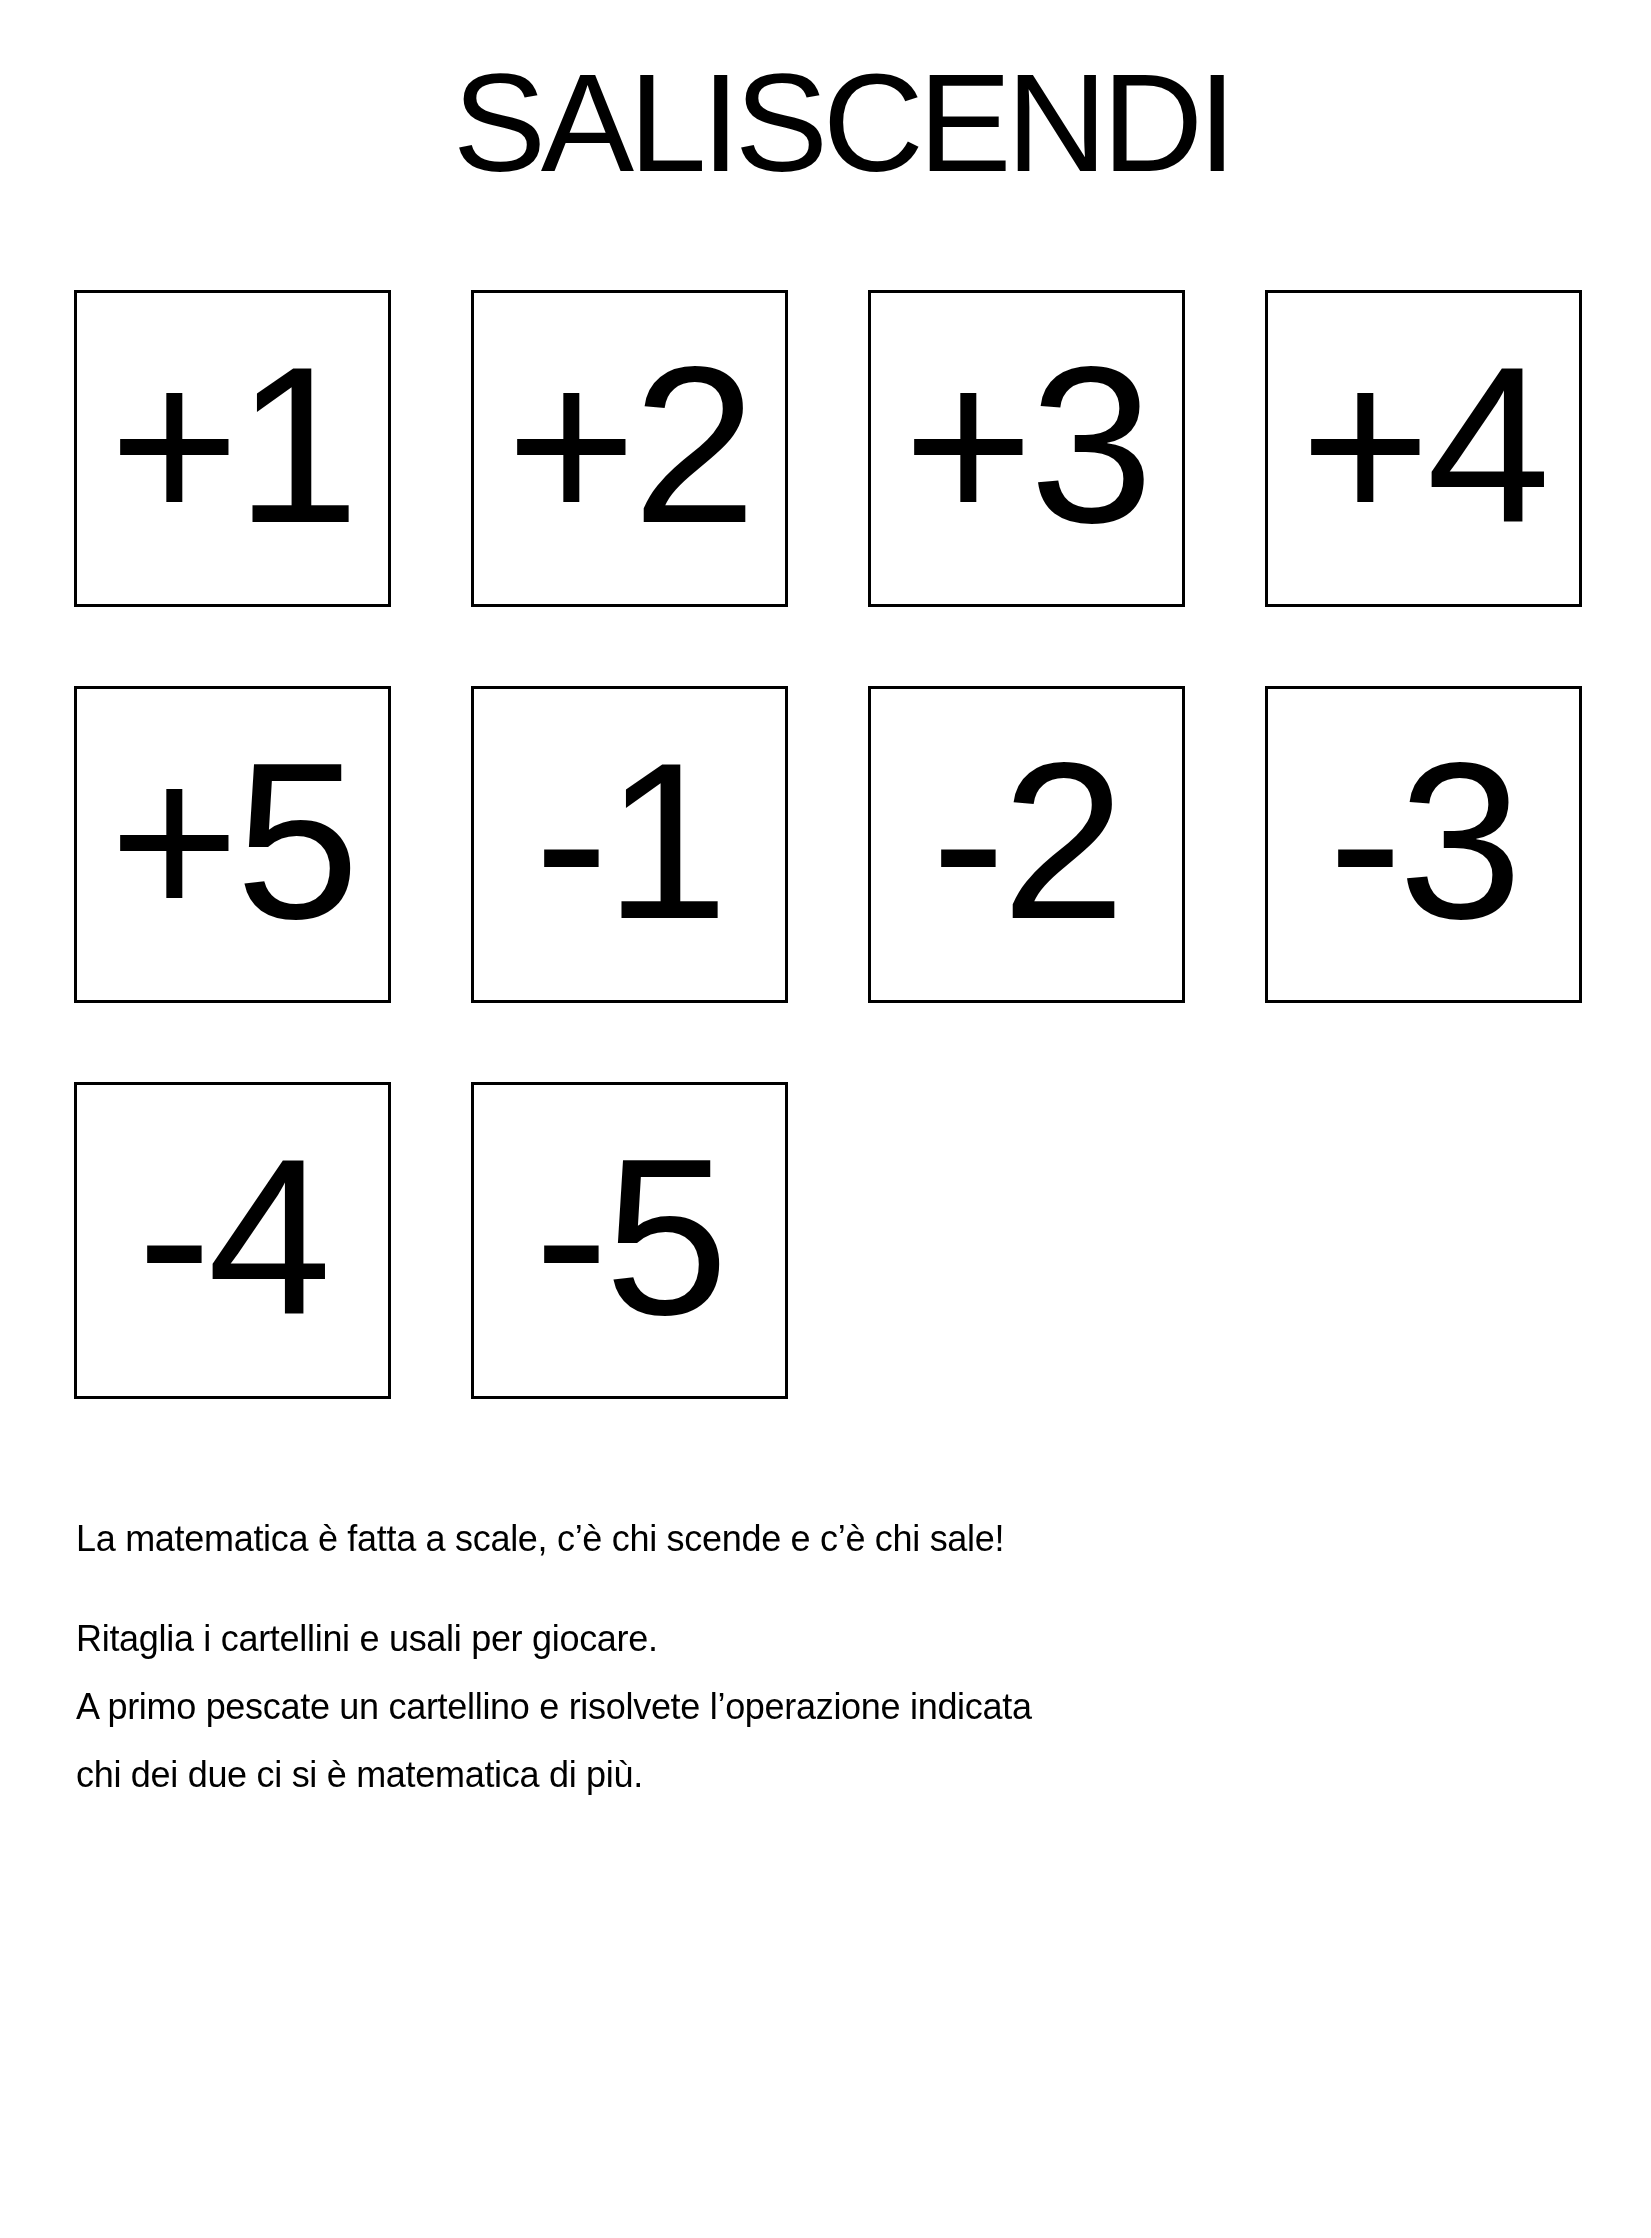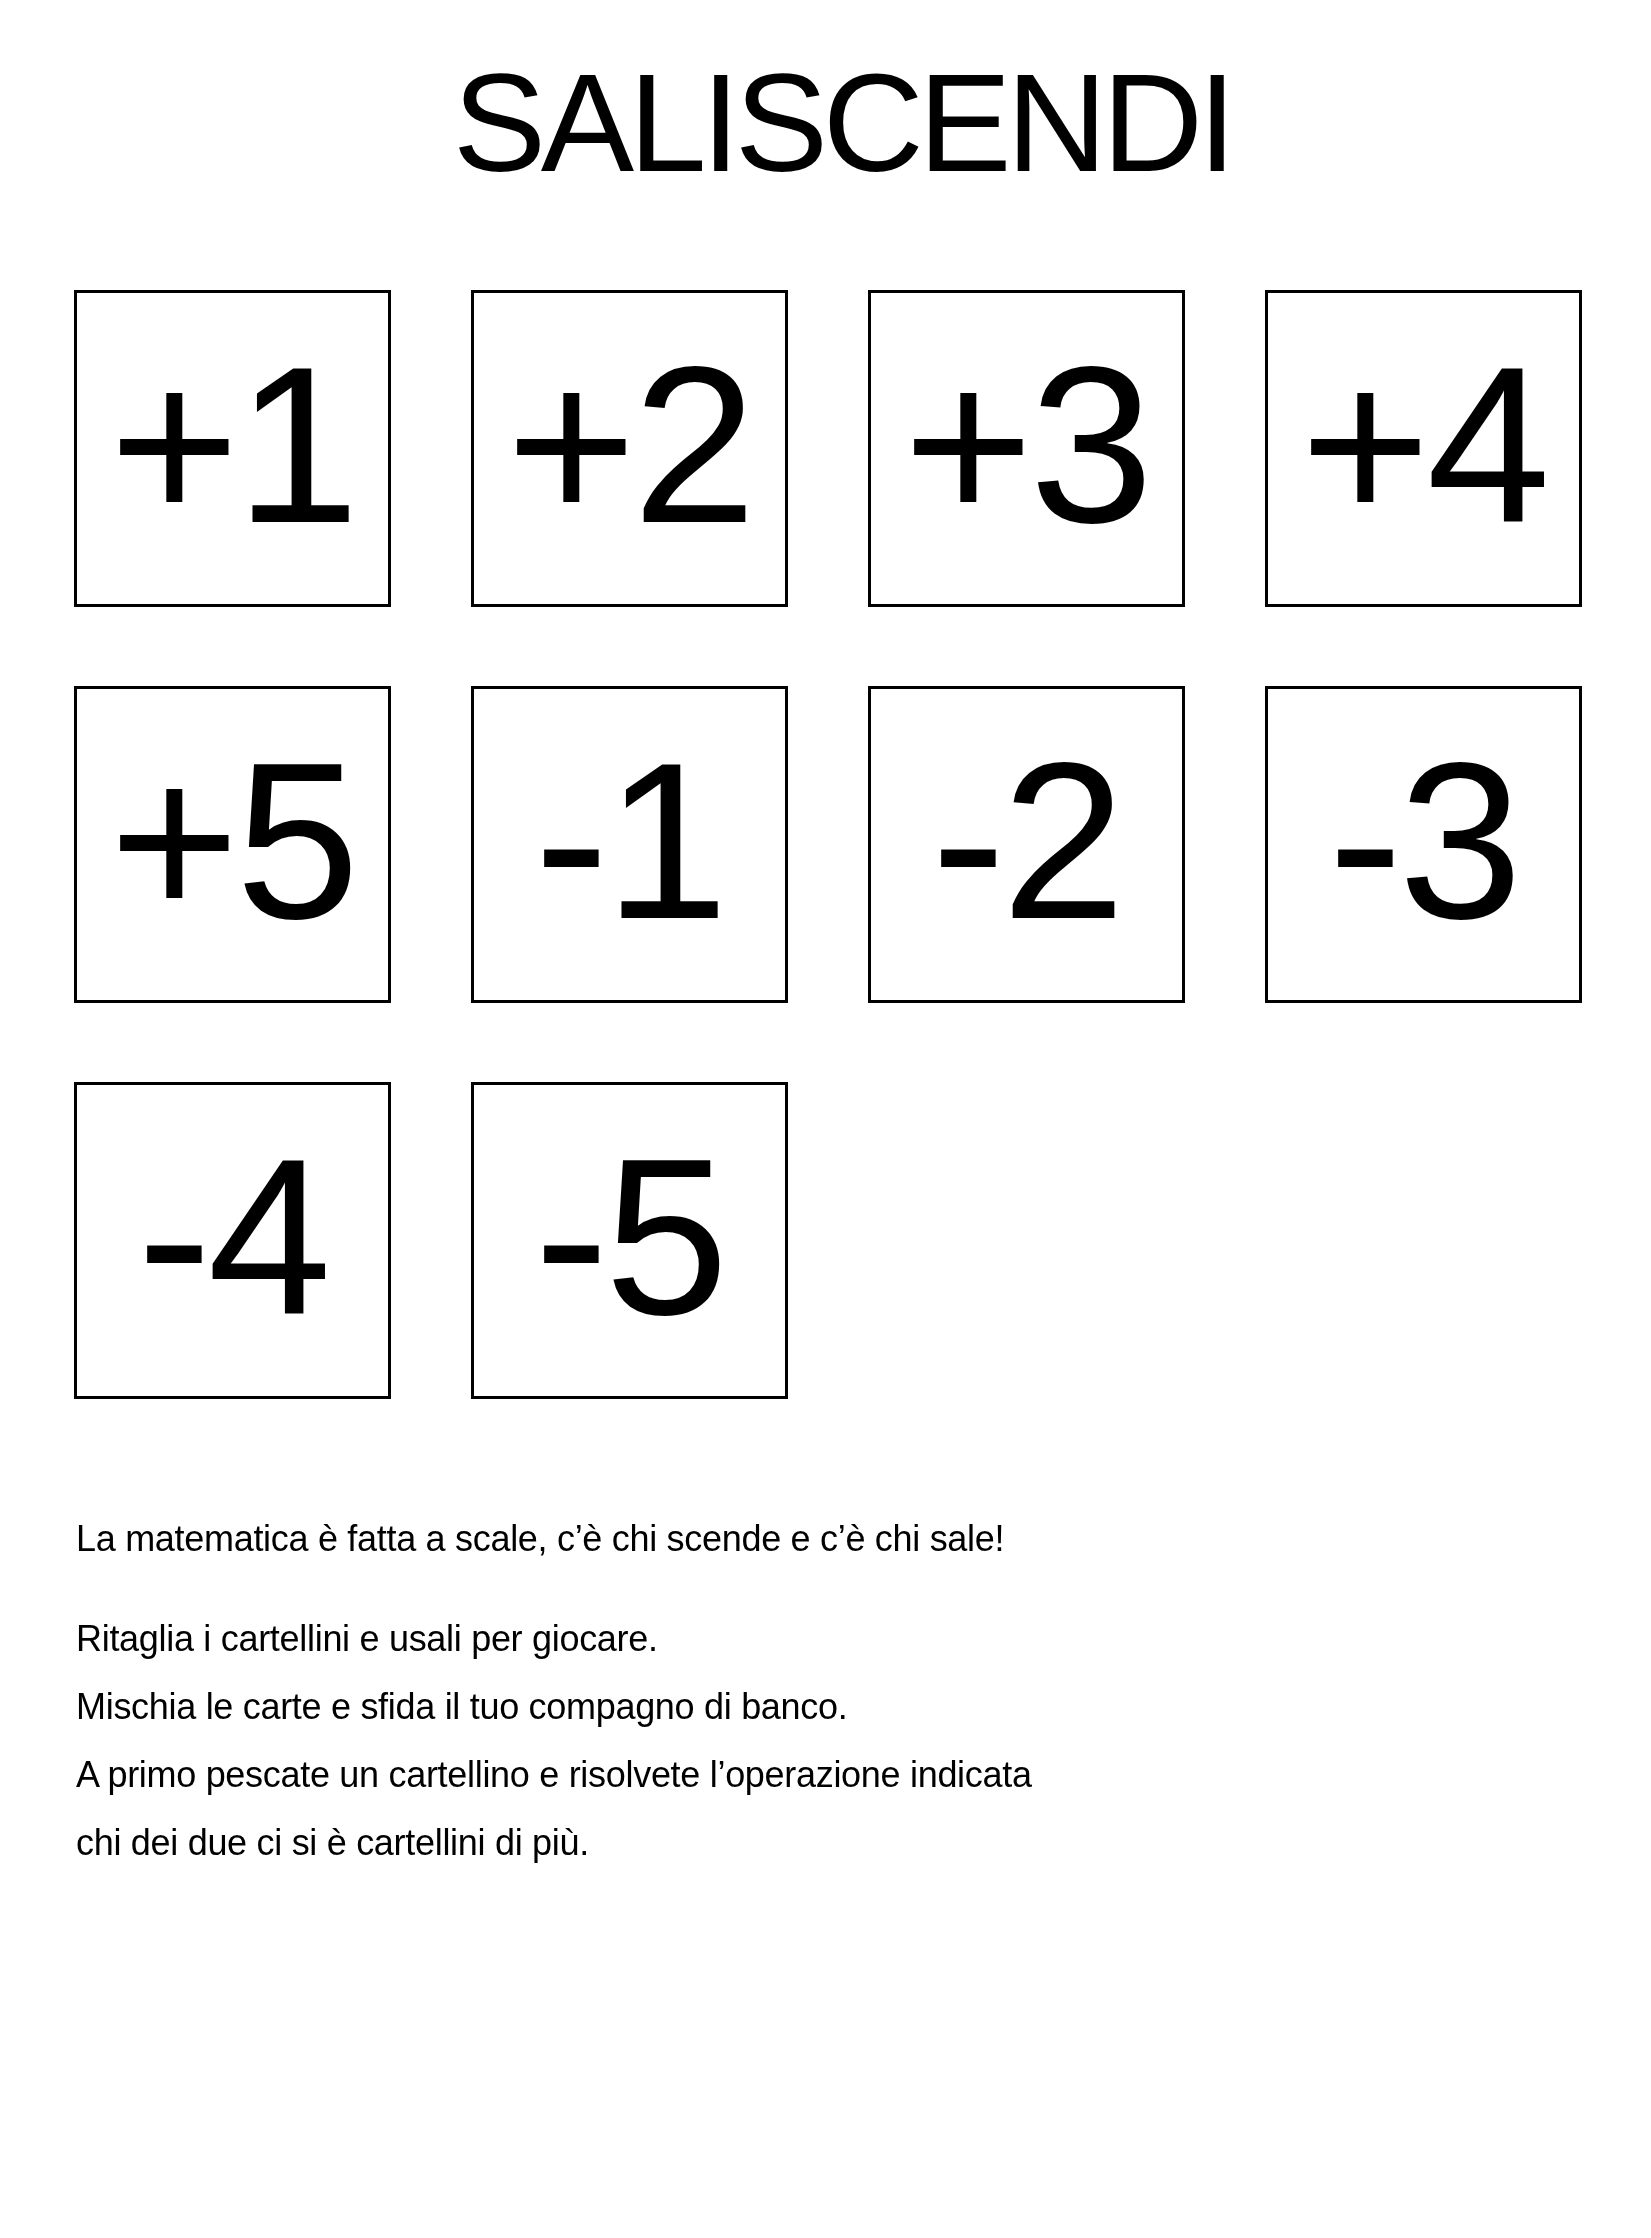--- a/index.html
+++ b/index.html
@@ -106,20 +106,19 @@
       </div>
       <div class="card">
         <span>-5</span>
       </div>
     </div>
 
   <div class="instructions">
     <div class="intro">La matematica è fatta a scale, c’è chi scende e c’è chi sale!</div>
     <div class="lines">
         <div>Ritaglia i cartellini e usali per giocare.</div>
-        <div>Mischia le carte e sfida il tuo compagno di banco.</div>
         <div>A primo pescate un cartellino e risolvete l’operazione indicata</div>
-        <div>chi dei due ci si è cartellini di più.</div>
+        <div>chi dei due ci si è matematica di più.</div>
       </div>
   </div>
 
 </div>
 
 
 </body></html>

